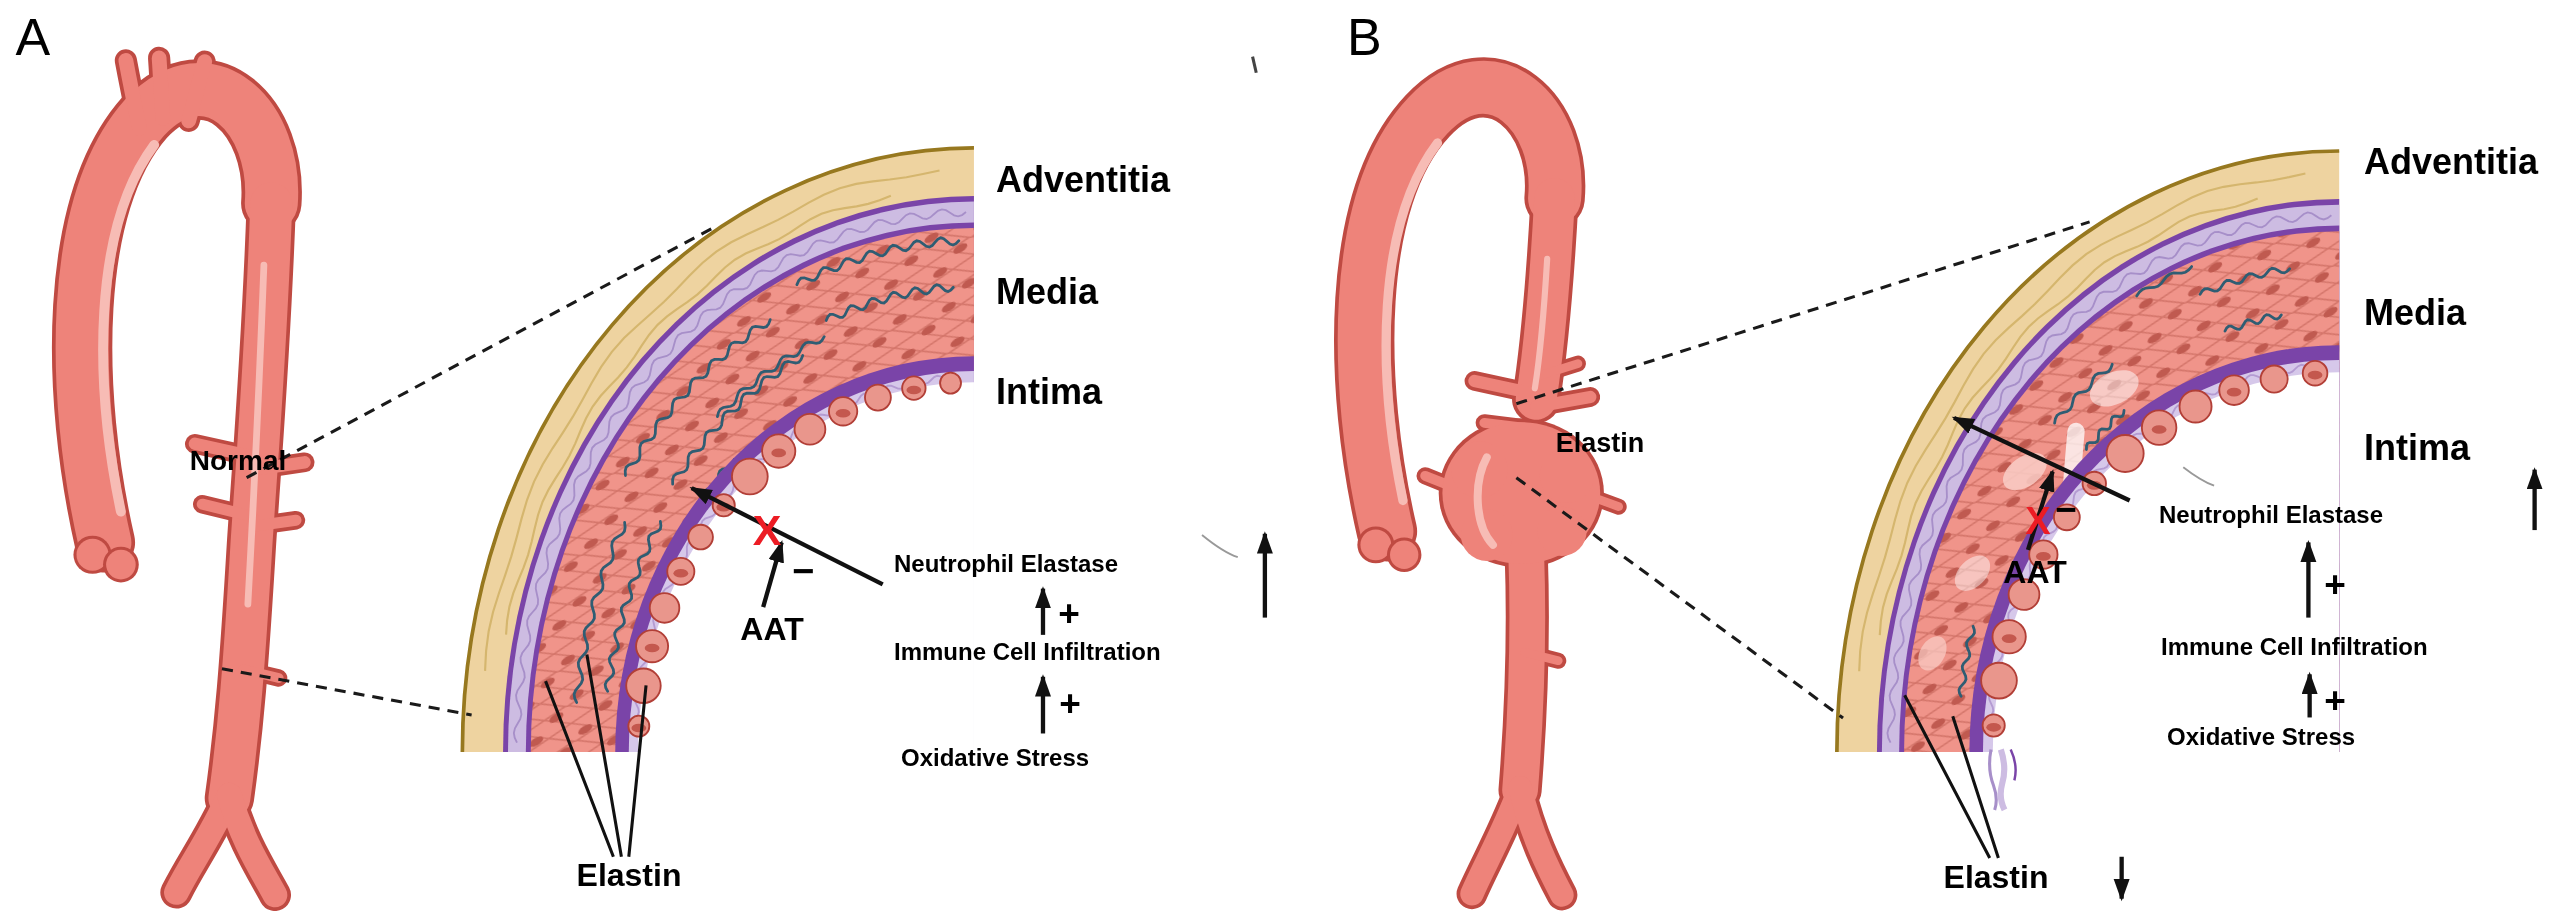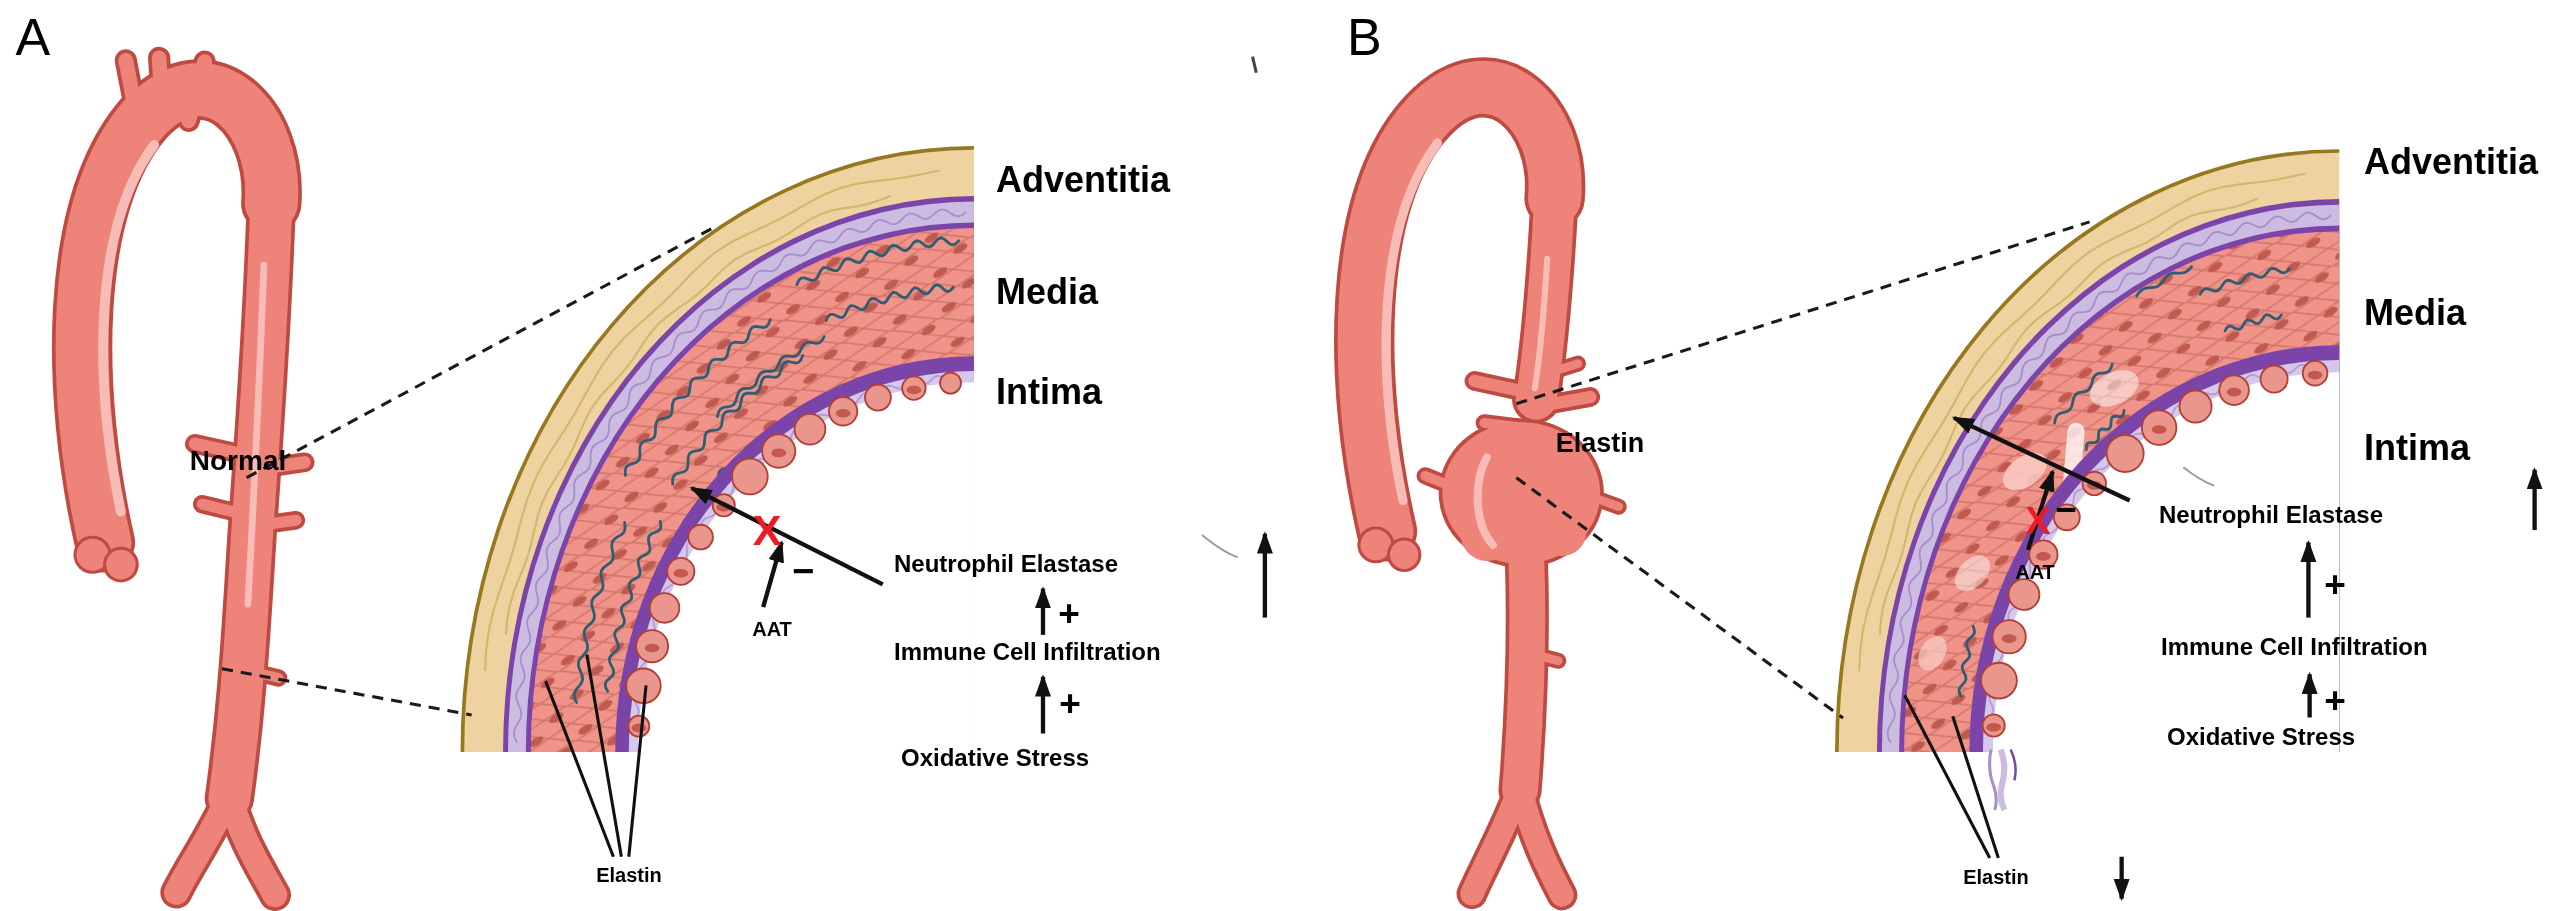--- a/index.html
+++ b/index.html
@@ -3,21 +3,21 @@
 <meta charset="utf-8">
 <style>
   html,body{margin:0;padding:0;background:#fff;}
   .figure{position:relative;width:2576px;height:911px;background:#fff;overflow:hidden;
           font-family:"Liberation Sans",sans-serif;}
   .figure svg{position:absolute;left:0;top:0;}
   .lbl{position:absolute;font-family:"Liberation Sans",sans-serif;font-weight:bold;color:#000;
        white-space:nowrap;transform:translate(0,-50%);line-height:1;}
   .ctr{transform:translate(-50%,-50%);}
   .panel-letter{font-weight:400;transform:none;font-size:52px;color:#000;}
-  .f58{font-size:36px;} .f54{font-size:24px;} .f52{font-size:20px;}
+  .f58{font-size:36px;} .f54{font-size:24px;} .f52{font-size:32px;}
   .f46{font-size:28px;} .f44{font-size:27px;} .f62{font-size:38px;} .f60{font-size:37px;}
   .xmark{color:#ec1c24;font-size:43px;}
   .xmark.b{font-size:38px;}
 </style>
 </head>
 <body>
 
 <div class="figure">
 
   <svg id="art" width="2576" height="911" viewBox="0 0 4179 1478">

